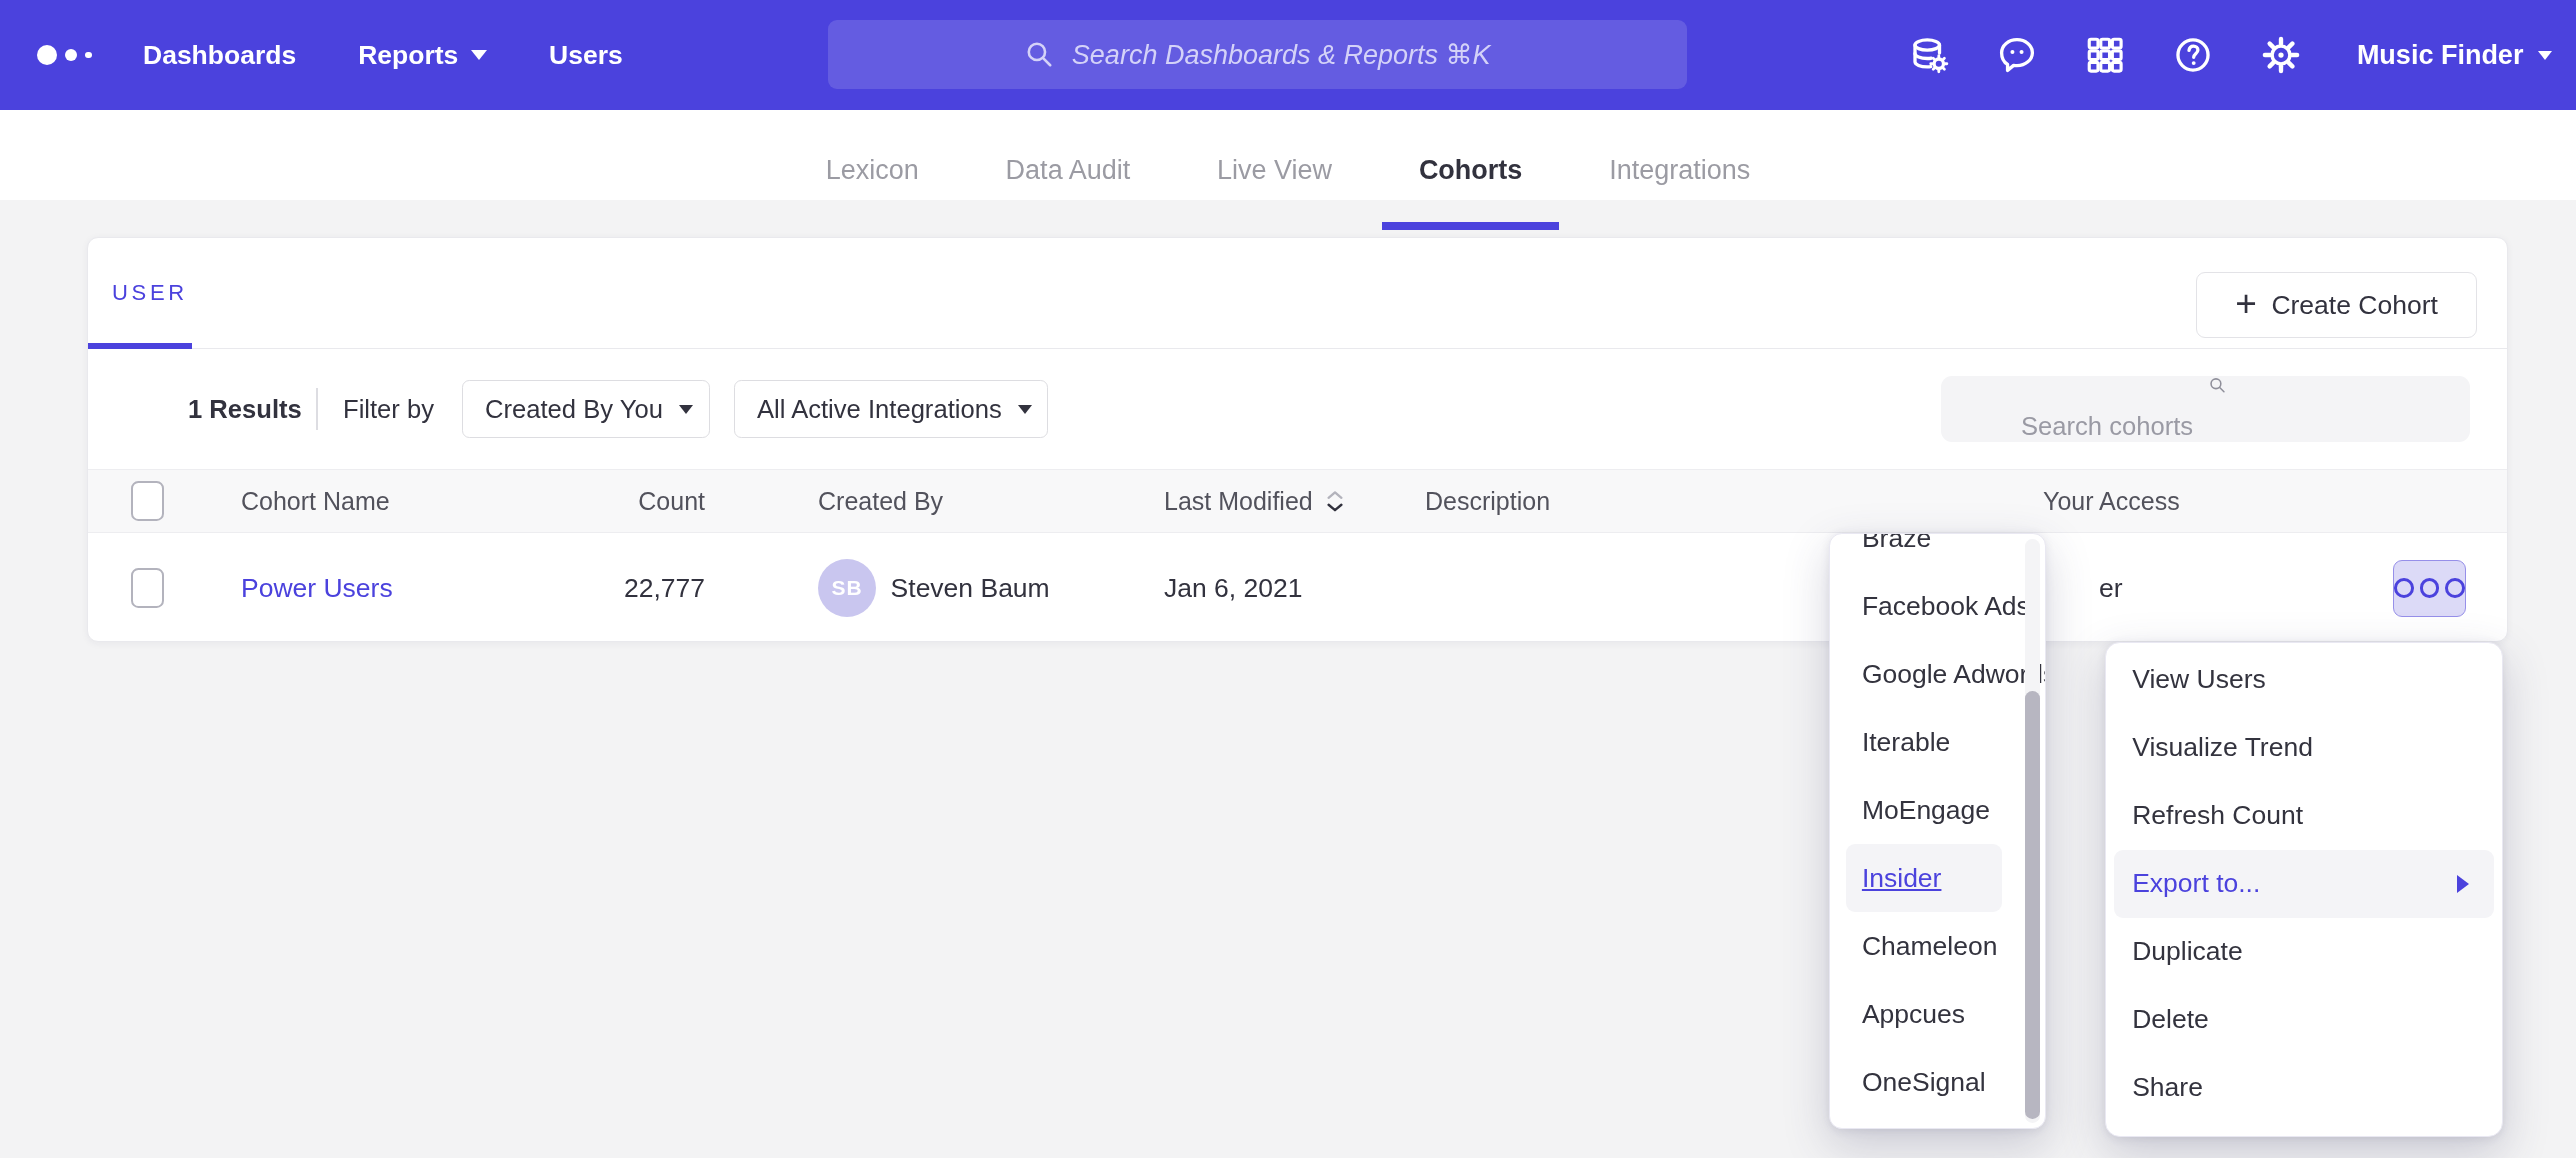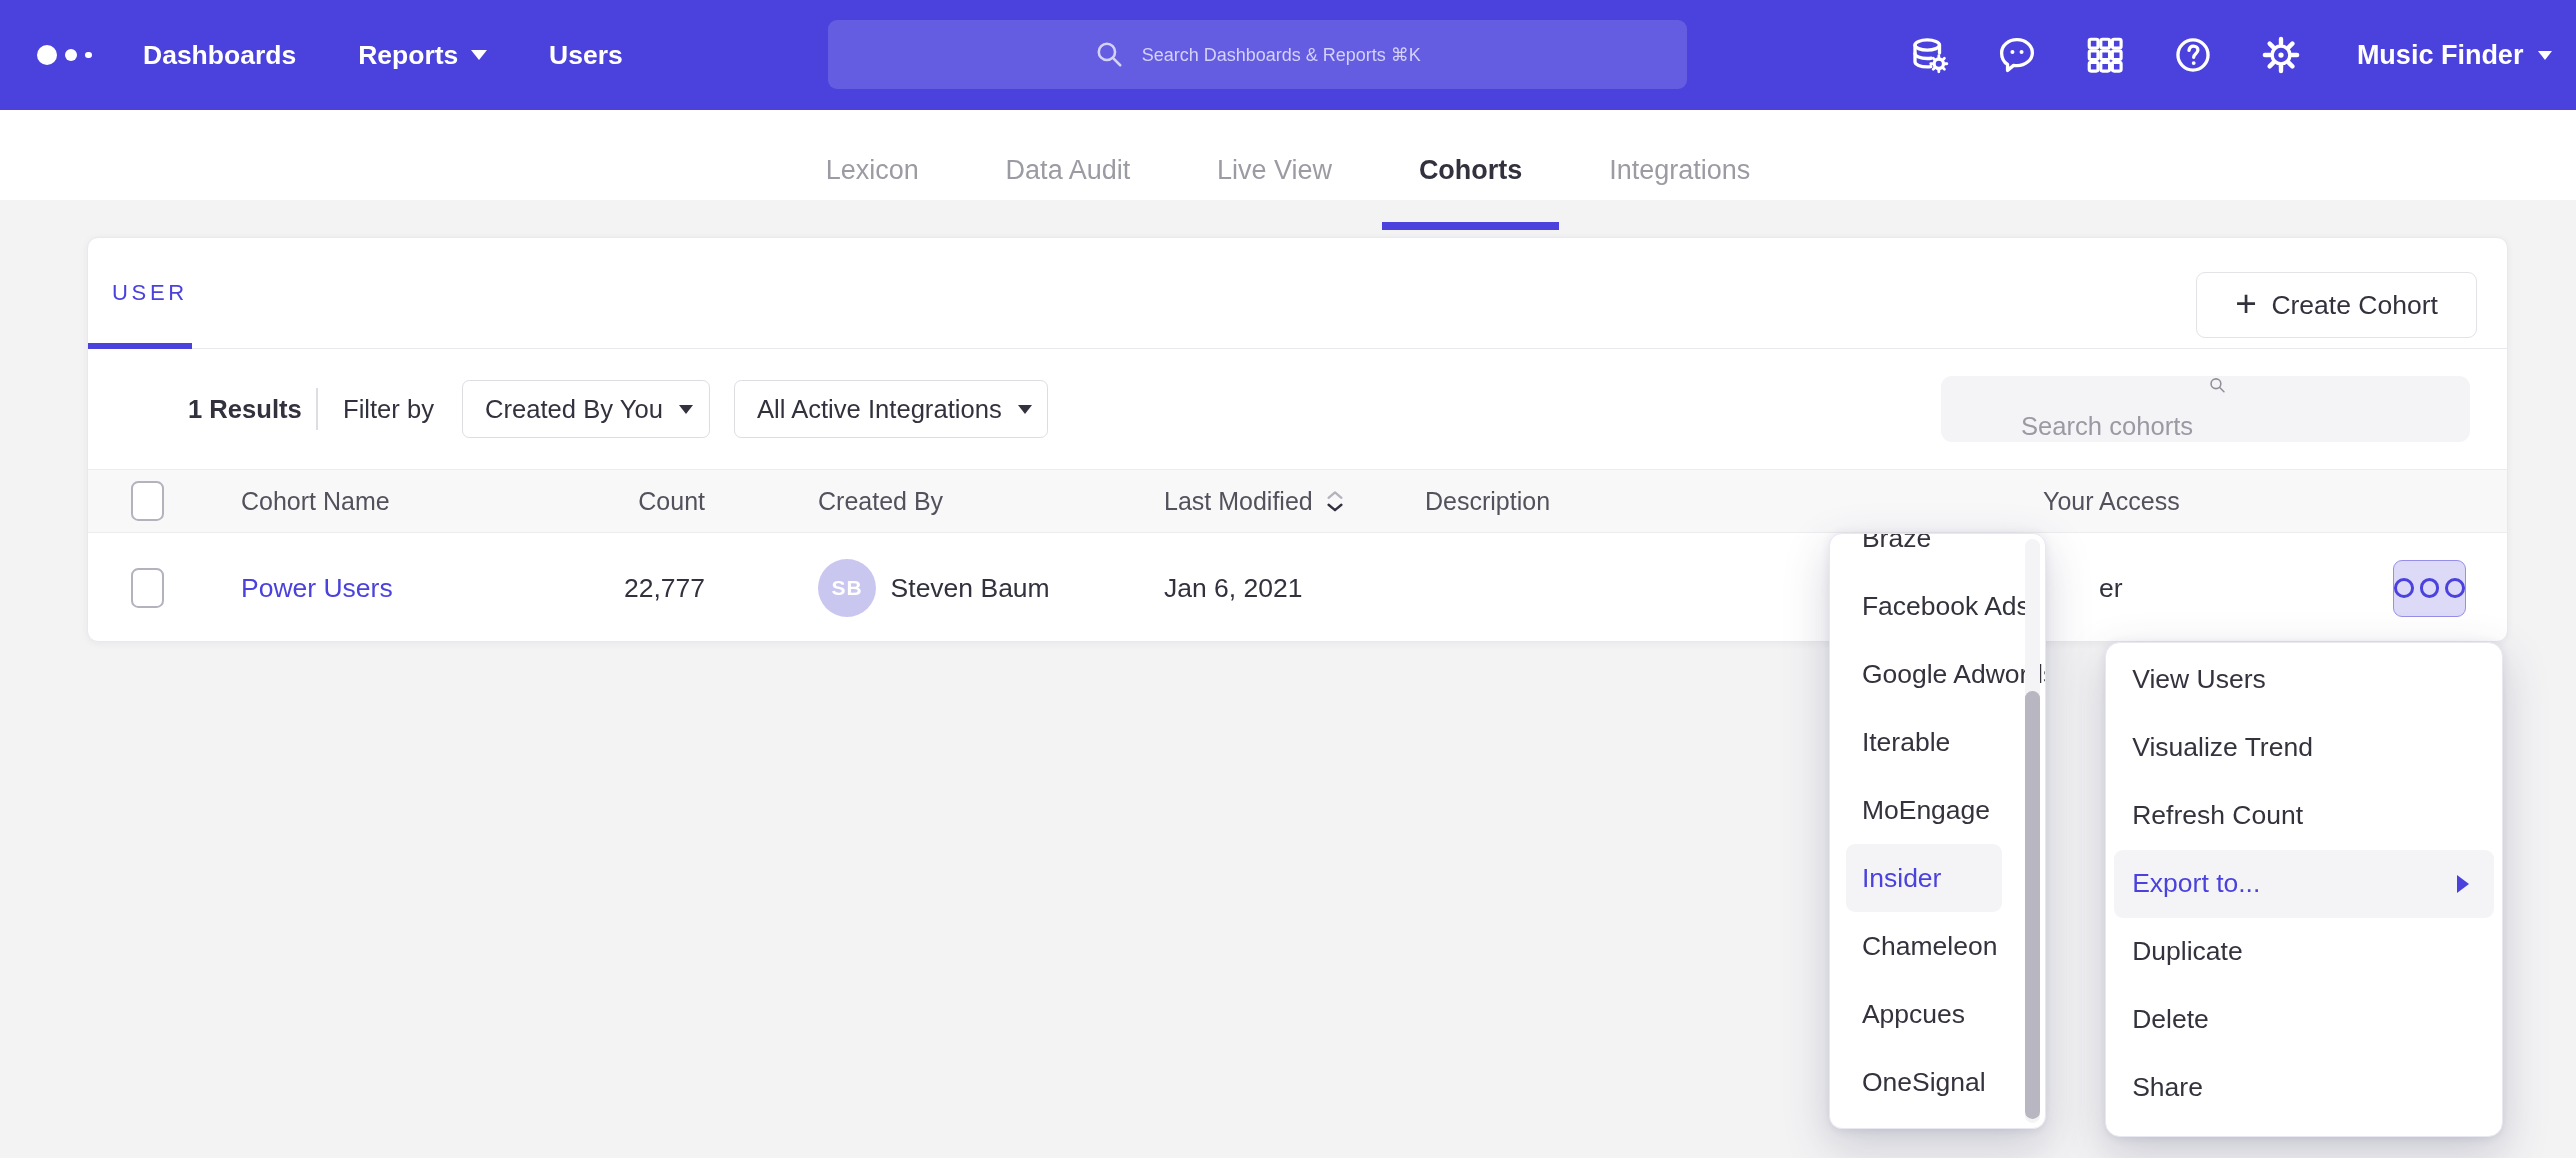--- a/index.html
+++ b/index.html
@@ -9,21 +9,21 @@
   
   .topnav{position:absolute;top:0;left:0;width:2576px;height:110px;background:#4b42dd;}
   .logo{position:absolute;left:37px;top:0;height:110px;display:flex;align-items:center;gap:8.2px;cursor:pointer;}
   .logo .d1{width:20px;height:20px;border-radius:50%;background:#fff;}
   .logo .d2{width:12px;height:12px;border-radius:50%;background:#fff;}
   .logo .d3{width:6.4px;height:6.4px;border-radius:50%;background:#fff;}
   .nav-links{position:absolute;left:143px;top:0;height:110px;display:flex;align-items:center;gap:62px;}
   .nav-link{color:#fff;font-size:26.5px;font-weight:600;display:flex;align-items:center;gap:12.8px;cursor:pointer;white-space:nowrap;}
   .caret{width:0;height:0;border-left:8.2px solid transparent;border-right:8.2px solid transparent;border-top:10px solid currentColor;display:inline-block;}
   .nav-search{position:absolute;left:828px;top:20px;width:859px;height:69px;border-radius:9px;background:rgba(255,255,255,0.14);display:flex;align-items:center;justify-content:center;gap:16.4px;color:#d4d2f8;cursor:text;}
-  .nav-search span{font-size:18px;}
+  .nav-search span{font-size:27px;font-style:italic;}
   .nav-right{position:absolute;right:0;top:0;height:110px;display:flex;align-items:center;gap:46px;padding-right:24px;}
   .icon-btn{width:42px;height:42px;display:flex;align-items:center;justify-content:center;cursor:pointer;color:#fff;}
   .project{display:flex;align-items:center;gap:14.6px;color:#fff;font-size:27px;font-weight:700;margin-left:9px;cursor:pointer;white-space:nowrap;}
   .project .caret{border-left-width:7.3px;border-right-width:7.3px;border-top-width:9px;}
 
   
   .tabsbar{position:absolute;top:110px;left:0;width:2576px;height:90px;background:#fff;display:flex;justify-content:center;gap:12.8px;}
   .tab{position:relative;height:90px;display:flex;align-items:center;padding:15px 37px;font-size:27px;color:#9b9ba3;cursor:pointer;white-space:nowrap;}
   .tab.active{color:#32323e;font-weight:700;}
   .tab.active::after{content:"";position:absolute;left:0;right:0;bottom:0;height:8.2px;background:#4b42dd;}
@@ -66,21 +66,21 @@
   .avatar{width:58px;height:58px;border-radius:50%;background:#c9c6ef;color:#fff;font-size:21px;font-weight:700;display:flex;align-items:center;justify-content:center;letter-spacing:0.9px;}
   .access-partial{left:2011px;}
   .more-btn{left:2305px;top:26.5px;transform:none;width:73px;height:57px;background:#dcdaf7;border:1.8px solid #968fe9;border-radius:9px;display:flex;align-items:center;justify-content:center;gap:5.5px;cursor:pointer;box-sizing:border-box;}
   .more-btn i{width:13.7px;height:13.7px;border:3.7px solid #4b42dd;border-radius:50%;display:block;}
 
   
   .menu{position:absolute;background:#fff;border:0.9px solid #e9e8f2;border-radius:12.8px;box-shadow:0 16.4px 46px rgba(60,60,100,0.22),0 1.8px 9px rgba(60,60,100,0.10);box-sizing:border-box;font-size:26.5px;color:#33333e;}
   .submenu{left:1829px;top:533px;width:217px;height:596px;overflow:hidden;z-index:10;}
   .sub-list{position:absolute;top:-30px;left:0;right:0;}
   .sub-item{height:68px;display:flex;align-items:center;margin:0 43px 0 16.4px;padding-left:15.5px;border-radius:9px;cursor:pointer;white-space:nowrap;}
-  .sub-item.hl{background:#f4f4f7;color:#4b42dd;}
+  .sub-item.hl{background:#f4f4f7;color:#4b42dd;text-decoration:underline;}
   .sub-track{position:absolute;top:4.6px;bottom:4.6px;right:5.5px;width:14.6px;background:#f4f4f6;border-radius:7.3px;}
   .sub-thumb{position:absolute;top:157px;right:5.5px;width:14.6px;height:428px;background:#b7b6c1;border-radius:7.3px;cursor:grab;}
   .ctxmenu{left:2105px;top:642px;width:398px;height:495px;padding-top:2.7px;z-index:11;border-radius:14.6px;}
   .ctx-item{height:68px;margin:0 8.2px;padding:0 25px 0 18px;border-radius:9px;display:flex;align-items:center;justify-content:space-between;cursor:pointer;white-space:nowrap;}
   .ctx-item.hl{background:#f4f4f7;color:#4b42dd;}
   .arrow-right{width:0;height:0;border-top:9px solid transparent;border-bottom:9px solid transparent;border-left:12.8px solid #4b42dd;display:inline-block;}
 </style>
 </head>
 <body>
 

